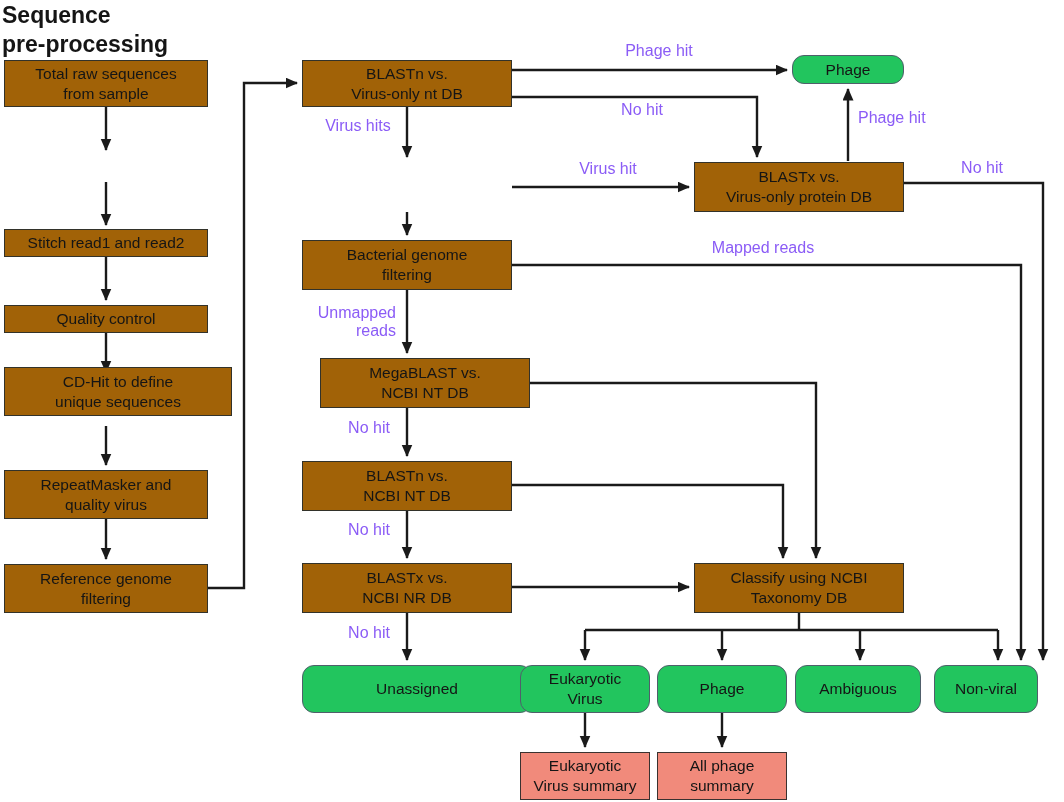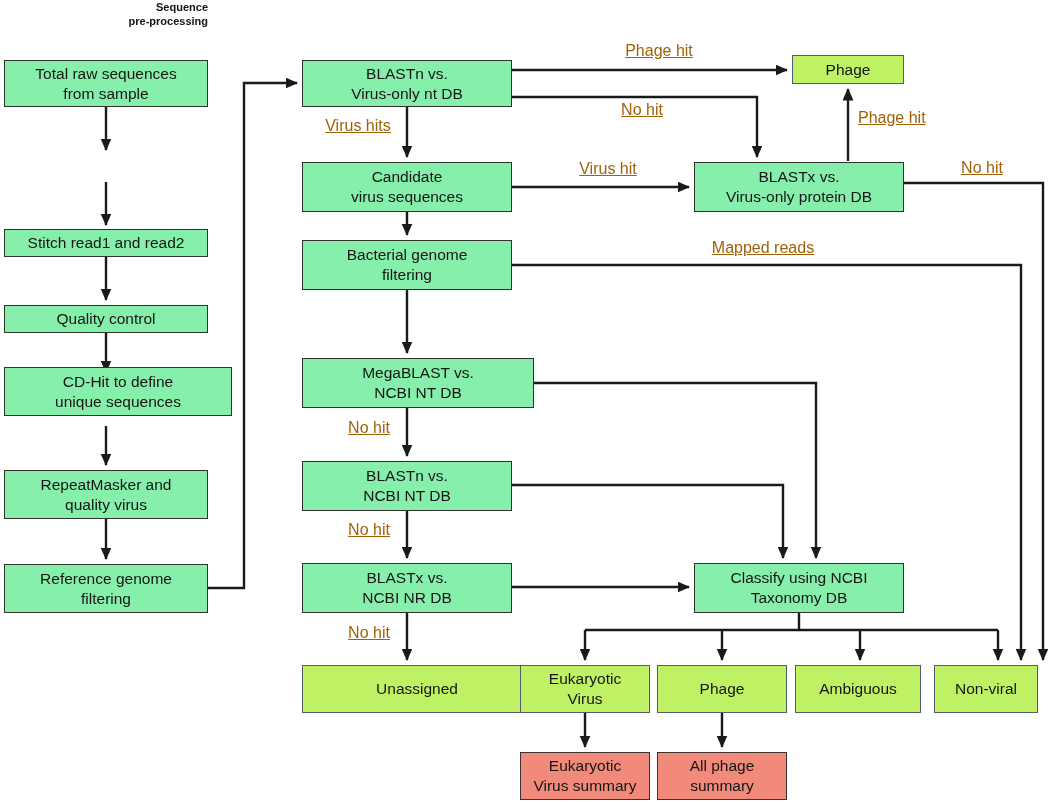--- a/index.html
+++ b/index.html
@@ -25,50 +25,50 @@
     position: absolute;
     box-sizing: border-box;
     display: flex;
     align-items: center;
     justify-content: center;
     text-align: center;
     white-space: pre-line;
     font-size: 15.5px;
     line-height: 1.28;
     border: 1.7px solid #32322a;
-    background: #86efac;
+    background: #a16207;
     color: #151515;
     z-index: 2;
   }
   .node.result {
-    background: #bef264;
+    background: #22c55e;
     border-color: #505f6b;
+    border-radius: 12px;
   }
   .node.summary {
     background: #f18a7b;
     border-color: #3a3230;
   }
   .elabel {
     position: absolute;
     font-size: 16px;
     line-height: 1.15;
     white-space: pre-line;
-    color: #a16207;
+    color: #8b5cf6;
     z-index: 3;
-    text-decoration: underline;
   }
   .elabel.center { text-align: center; }
   .elabel.right { text-align: right; }
   #diagram-title {
     position: absolute;
     left: 2px;
     top: 1px;
     width: 206px;
-    text-align: right;
-    font-size: 11px;
+    text-align: left;
+    font-size: 23px;
     font-weight: bold;
     line-height: 1.25;
     white-space: pre-line;
     z-index: 3;
   }
 </style>
 </head>
 <body>
 
 <div id="canvas">
@@ -125,25 +125,23 @@
   <div class="node" style="left:4px; top:305px; width:204px; height:28px">Quality control</div>
   <div class="node" style="left:4px; top:367px; width:228px; height:49px">CD-Hit to define
 unique sequences</div>
   <div class="node" style="left:4px; top:470px; width:204px; height:49px">RepeatMasker and
 quality virus</div>
   <div class="node" style="left:4px; top:564px; width:204px; height:49px">Reference genome
 filtering</div>
 
   <div class="node" style="left:302px; top:60px; width:210px; height:47px">BLASTn vs.
 Virus-only nt DB</div>
-  <div class="node" style="left:302px; top:162px; width:210px; height:50px">Candidate
-virus sequences</div>
   <div class="node" style="left:302px; top:240px; width:210px; height:50px">Bacterial genome
 filtering</div>
-  <div class="node" style="left:302px; top:358px; width:232px; height:50px">MegaBLAST vs.
+  <div class="node" style="left:320px; top:358px; width:210px; height:50px">MegaBLAST vs.
 NCBI NT DB</div>
   <div class="node" style="left:302px; top:461px; width:210px; height:50px">BLASTn vs.
 NCBI NT DB</div>
   <div class="node" style="left:302px; top:563px; width:210px; height:50px">BLASTx vs.
 NCBI NR DB</div>
   <div class="node result" style="left:302px; top:665px; width:230px; height:48px">Unassigned</div>
 
   <div class="node result" style="left:792px; top:55px; width:112px; height:29px">Phage</div>
   <div class="node" style="left:694px; top:162px; width:210px; height:50px">BLASTx vs.
 Virus-only protein DB</div>
@@ -161,17 +159,19 @@
   <div class="node summary" style="left:657px; top:752px; width:130px; height:48px">All phage
 summary</div>
 
   <div class="elabel center" style="left:599px; top:42px; width:120px">Phage hit</div>
   <div class="elabel center" style="left:592px; top:101px; width:100px">No hit</div>
   <div class="elabel center" style="left:308px; top:117px; width:100px">Virus hits</div>
   <div class="elabel center" style="left:558px; top:160px; width:100px">Virus hit</div>
   <div class="elabel" style="left:858px; top:109px; width:100px">Phage hit</div>
   <div class="elabel center" style="left:932px; top:159px; width:100px">No hit</div>
   <div class="elabel center" style="left:702px; top:239px; width:122px">Mapped reads</div>
+  <div class="elabel right" style="left:296px; top:304px; width:100px">Unmapped
+reads</div>
   <div class="elabel center" style="left:319px; top:419px; width:100px">No hit</div>
   <div class="elabel center" style="left:319px; top:521px; width:100px">No hit</div>
   <div class="elabel center" style="left:319px; top:624px; width:100px">No hit</div>
 
 </div>
 
 </body></html>

